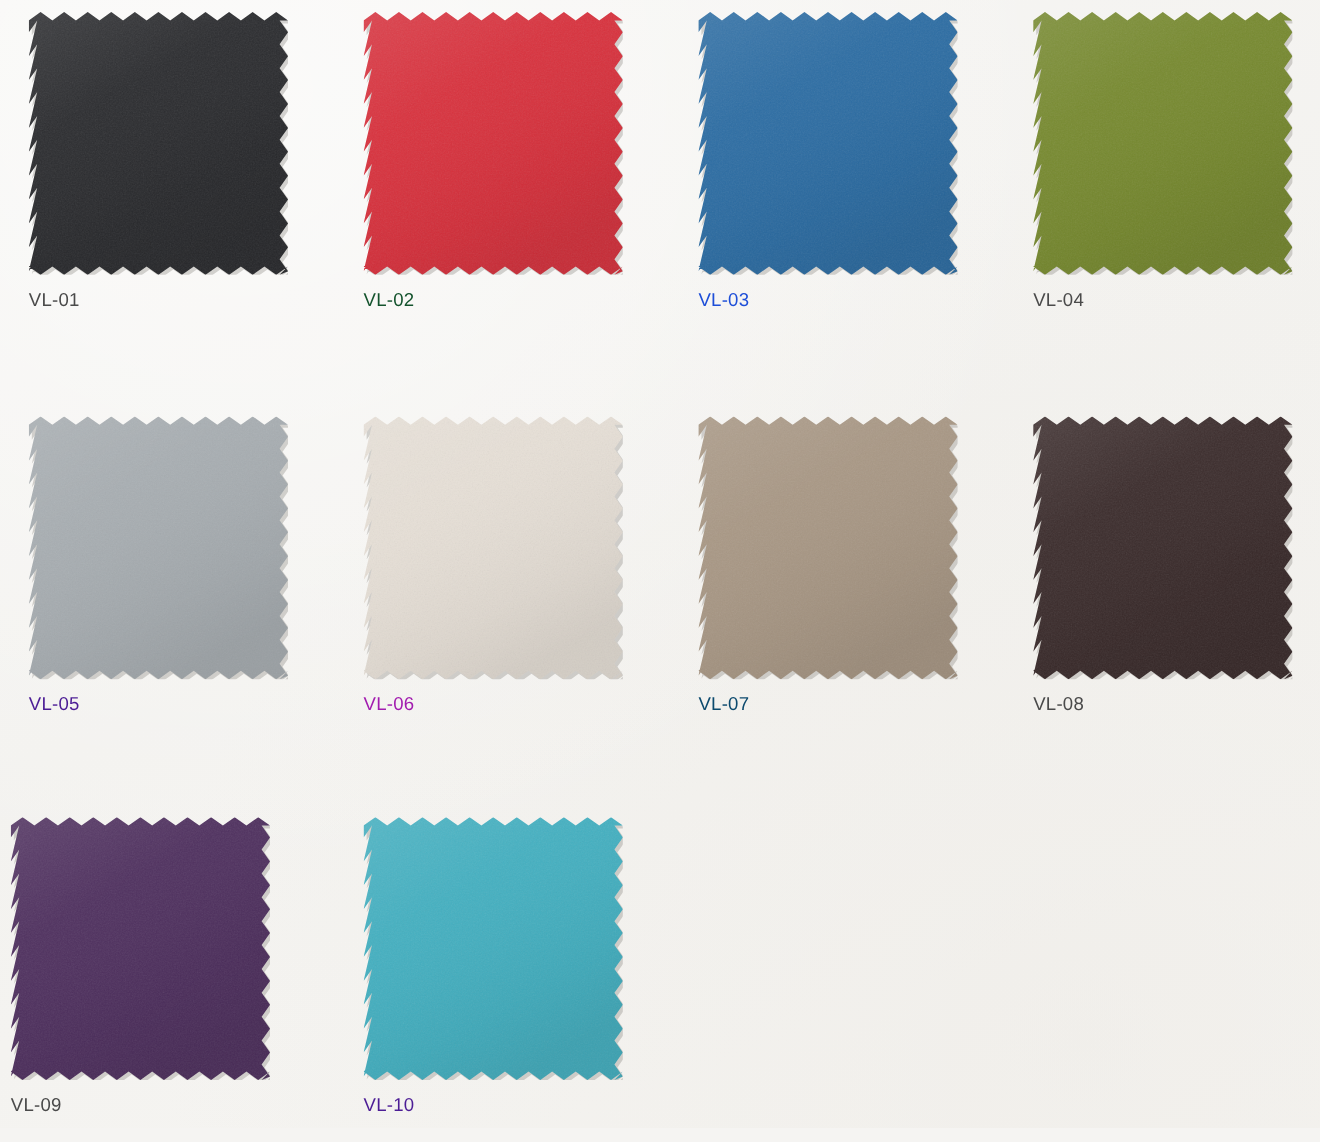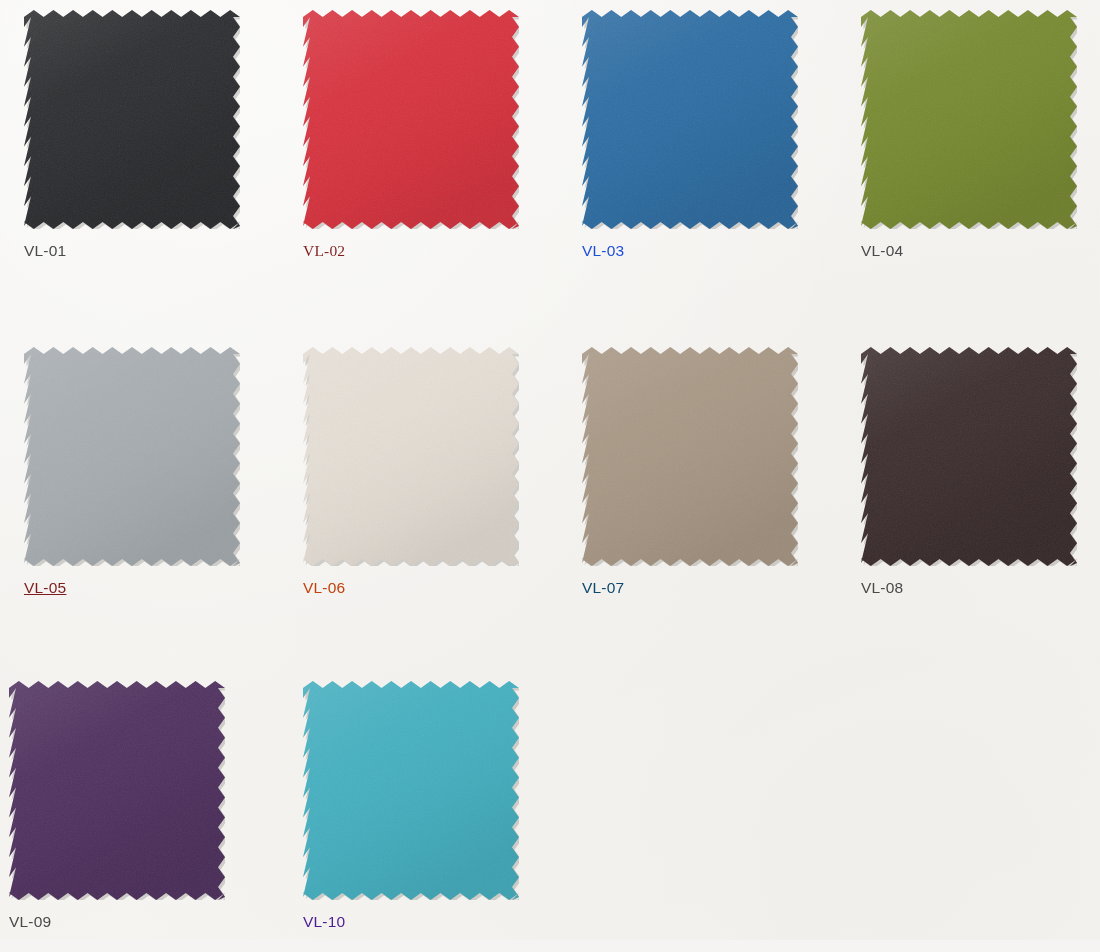--- a/index.html
+++ b/index.html
@@ -124,21 +124,21 @@
               </clipPath>
             </defs>
             <polygon points="0.00,7.00 9.82,0.00 19.64,7.00 29.45,0.00 39.27,7.00 49.09,0.00 58.91,7.00 68.73,0.00 78.55,7.00 88.36,0.00 98.18,7.00 108.00,0.00 117.82,7.00 127.64,0.00 137.45,7.00 147.27,0.00 157.09,7.00 166.91,0.00 176.73,7.00 186.55,0.00 196.36,7.00 206.18,0.00 216.00,7.00 209.00,7.00 216.00,16.95 209.00,26.91 216.00,36.86 209.00,46.82 216.00,56.77 209.00,66.73 216.00,76.68 209.00,86.64 216.00,96.59 209.00,106.55 216.00,116.50 209.00,126.45 216.00,136.41 209.00,146.36 216.00,156.32 209.00,166.27 216.00,176.23 209.00,186.18 216.00,196.14 209.00,206.09 216.00,216.05 209.00,219.00 216.00,212.00 206.18,219.00 196.36,212.00 186.55,219.00 176.73,212.00 166.91,219.00 157.09,212.00 147.27,219.00 137.45,212.00 127.64,219.00 117.82,212.00 108.00,219.00 98.18,212.00 88.36,219.00 78.55,212.00 68.73,219.00 58.91,212.00 49.09,219.00 39.27,212.00 29.45,219.00 19.64,212.00 9.82,219.00 0.00,212.00 7.00,206.09 0.00,216.05 7.00,186.18 0.00,196.14 7.00,166.27 0.00,176.23 7.00,146.36 0.00,156.32 7.00,126.45 0.00,136.41 7.00,106.55 0.00,116.50 7.00,86.64 0.00,96.59 7.00,66.73 0.00,76.68 7.00,46.82 0.00,56.77 7.00,26.91 0.00,36.86 7.00,7.00 0.00,16.95" fill="rgba(120,116,110,0.30)" transform="translate(2.5,2.5)"></polygon>
             <polygon points="0.00,7.00 9.82,0.00 19.64,7.00 29.45,0.00 39.27,7.00 49.09,0.00 58.91,7.00 68.73,0.00 78.55,7.00 88.36,0.00 98.18,7.00 108.00,0.00 117.82,7.00 127.64,0.00 137.45,7.00 147.27,0.00 157.09,7.00 166.91,0.00 176.73,7.00 186.55,0.00 196.36,7.00 206.18,0.00 216.00,7.00 209.00,7.00 216.00,16.95 209.00,26.91 216.00,36.86 209.00,46.82 216.00,56.77 209.00,66.73 216.00,76.68 209.00,86.64 216.00,96.59 209.00,106.55 216.00,116.50 209.00,126.45 216.00,136.41 209.00,146.36 216.00,156.32 209.00,166.27 216.00,176.23 209.00,186.18 216.00,196.14 209.00,206.09 216.00,216.05 209.00,219.00 216.00,212.00 206.18,219.00 196.36,212.00 186.55,219.00 176.73,212.00 166.91,219.00 157.09,212.00 147.27,219.00 137.45,212.00 127.64,219.00 117.82,212.00 108.00,219.00 98.18,212.00 88.36,219.00 78.55,212.00 68.73,219.00 58.91,212.00 49.09,219.00 39.27,212.00 29.45,219.00 19.64,212.00 9.82,219.00 0.00,212.00 7.00,206.09 0.00,216.05 7.00,186.18 0.00,196.14 7.00,166.27 0.00,176.23 7.00,146.36 0.00,156.32 7.00,126.45 0.00,136.41 7.00,106.55 0.00,116.50 7.00,86.64 0.00,96.59 7.00,66.73 0.00,76.68 7.00,46.82 0.00,56.77 7.00,26.91 0.00,36.86 7.00,7.00 0.00,16.95" fill="#d8303c"></polygon>
             <g clip-path="url(#clip1)">
               <rect x="0" y="0" width="216" height="219" filter="url(#grain1)" opacity="0.11"></rect>
               <rect x="0" y="0" width="216" height="219" fill="url(#sheen1)"></rect>
             </g>
           </svg>
         </div>
-        <div class="chip-label" style="color: #7f1d1d; font-family: Liberation Serif, serif;">VL-02</div>
+        <div class="chip-label" style="color: #14532d;">VL-02</div>
       </div>
       <div class="swatch-cell" style="left: 582px; top: 10px;">
         <div class="chip">
           <svg class="chip-shape" viewBox="0 0 216 219" width="216" height="219">
             <defs>
               <filter id="grain2" x="-5%" y="-5%" width="110%" height="110%">
                 <feTurbulence type="fractalNoise" baseFrequency="0.85" numOctaves="4" stitchTiles="stitch" result="noise"></feTurbulence>
                 <feColorMatrix in="noise" type="saturate" values="0"></feColorMatrix>
               </filter>
               <linearGradient id="sheen2" x1="0" y1="0" x2="0.55" y2="1">
@@ -208,21 +208,21 @@
               </clipPath>
             </defs>
             <polygon points="0.00,7.00 9.82,0.00 19.64,7.00 29.45,0.00 39.27,7.00 49.09,0.00 58.91,7.00 68.73,0.00 78.55,7.00 88.36,0.00 98.18,7.00 108.00,0.00 117.82,7.00 127.64,0.00 137.45,7.00 147.27,0.00 157.09,7.00 166.91,0.00 176.73,7.00 186.55,0.00 196.36,7.00 206.18,0.00 216.00,7.00 209.00,7.00 216.00,16.95 209.00,26.91 216.00,36.86 209.00,46.82 216.00,56.77 209.00,66.73 216.00,76.68 209.00,86.64 216.00,96.59 209.00,106.55 216.00,116.50 209.00,126.45 216.00,136.41 209.00,146.36 216.00,156.32 209.00,166.27 216.00,176.23 209.00,186.18 216.00,196.14 209.00,206.09 216.00,216.05 209.00,219.00 216.00,212.00 206.18,219.00 196.36,212.00 186.55,219.00 176.73,212.00 166.91,219.00 157.09,212.00 147.27,219.00 137.45,212.00 127.64,219.00 117.82,212.00 108.00,219.00 98.18,212.00 88.36,219.00 78.55,212.00 68.73,219.00 58.91,212.00 49.09,219.00 39.27,212.00 29.45,219.00 19.64,212.00 9.82,219.00 0.00,212.00 7.00,206.09 0.00,216.05 7.00,186.18 0.00,196.14 7.00,166.27 0.00,176.23 7.00,146.36 0.00,156.32 7.00,126.45 0.00,136.41 7.00,106.55 0.00,116.50 7.00,86.64 0.00,96.59 7.00,66.73 0.00,76.68 7.00,46.82 0.00,56.77 7.00,26.91 0.00,36.86 7.00,7.00 0.00,16.95" fill="rgba(120,116,110,0.30)" transform="translate(2.5,2.5)"></polygon>
             <polygon points="0.00,7.00 9.82,0.00 19.64,7.00 29.45,0.00 39.27,7.00 49.09,0.00 58.91,7.00 68.73,0.00 78.55,7.00 88.36,0.00 98.18,7.00 108.00,0.00 117.82,7.00 127.64,0.00 137.45,7.00 147.27,0.00 157.09,7.00 166.91,0.00 176.73,7.00 186.55,0.00 196.36,7.00 206.18,0.00 216.00,7.00 209.00,7.00 216.00,16.95 209.00,26.91 216.00,36.86 209.00,46.82 216.00,56.77 209.00,66.73 216.00,76.68 209.00,86.64 216.00,96.59 209.00,106.55 216.00,116.50 209.00,126.45 216.00,136.41 209.00,146.36 216.00,156.32 209.00,166.27 216.00,176.23 209.00,186.18 216.00,196.14 209.00,206.09 216.00,216.05 209.00,219.00 216.00,212.00 206.18,219.00 196.36,212.00 186.55,219.00 176.73,212.00 166.91,219.00 157.09,212.00 147.27,219.00 137.45,212.00 127.64,219.00 117.82,212.00 108.00,219.00 98.18,212.00 88.36,219.00 78.55,212.00 68.73,219.00 58.91,212.00 49.09,219.00 39.27,212.00 29.45,219.00 19.64,212.00 9.82,219.00 0.00,212.00 7.00,206.09 0.00,216.05 7.00,186.18 0.00,196.14 7.00,166.27 0.00,176.23 7.00,146.36 0.00,156.32 7.00,126.45 0.00,136.41 7.00,106.55 0.00,116.50 7.00,86.64 0.00,96.59 7.00,66.73 0.00,76.68 7.00,46.82 0.00,56.77 7.00,26.91 0.00,36.86 7.00,7.00 0.00,16.95" fill="#a7adb1"></polygon>
             <g clip-path="url(#clip4)">
               <rect x="0" y="0" width="216" height="219" filter="url(#grain4)" opacity="0.11"></rect>
               <rect x="0" y="0" width="216" height="219" fill="url(#sheen4)"></rect>
             </g>
           </svg>
         </div>
-        <div class="chip-label" style="color: #7f1d1d; text-decoration: underline;">VL-05</div>
+        <div class="chip-label" style="color: #4c1d95;">VL-05</div>
       </div>
       <div class="swatch-cell" style="left: 303px; top: 347px;">
         <div class="chip">
           <svg class="chip-shape" viewBox="0 0 216 219" width="216" height="219">
             <defs>
               <filter id="grain5" x="-5%" y="-5%" width="110%" height="110%">
                 <feTurbulence type="fractalNoise" baseFrequency="0.85" numOctaves="4" stitchTiles="stitch" result="noise"></feTurbulence>
                 <feColorMatrix in="noise" type="saturate" values="0"></feColorMatrix>
               </filter>
               <linearGradient id="sheen5" x1="0" y1="0" x2="0.55" y2="1">
@@ -236,21 +236,21 @@
               </clipPath>
             </defs>
             <polygon points="0.00,7.00 9.82,0.00 19.64,7.00 29.45,0.00 39.27,7.00 49.09,0.00 58.91,7.00 68.73,0.00 78.55,7.00 88.36,0.00 98.18,7.00 108.00,0.00 117.82,7.00 127.64,0.00 137.45,7.00 147.27,0.00 157.09,7.00 166.91,0.00 176.73,7.00 186.55,0.00 196.36,7.00 206.18,0.00 216.00,7.00 209.00,7.00 216.00,16.95 209.00,26.91 216.00,36.86 209.00,46.82 216.00,56.77 209.00,66.73 216.00,76.68 209.00,86.64 216.00,96.59 209.00,106.55 216.00,116.50 209.00,126.45 216.00,136.41 209.00,146.36 216.00,156.32 209.00,166.27 216.00,176.23 209.00,186.18 216.00,196.14 209.00,206.09 216.00,216.05 209.00,219.00 216.00,212.00 206.18,219.00 196.36,212.00 186.55,219.00 176.73,212.00 166.91,219.00 157.09,212.00 147.27,219.00 137.45,212.00 127.64,219.00 117.82,212.00 108.00,219.00 98.18,212.00 88.36,219.00 78.55,212.00 68.73,219.00 58.91,212.00 49.09,219.00 39.27,212.00 29.45,219.00 19.64,212.00 9.82,219.00 0.00,212.00 7.00,206.09 0.00,216.05 7.00,186.18 0.00,196.14 7.00,166.27 0.00,176.23 7.00,146.36 0.00,156.32 7.00,126.45 0.00,136.41 7.00,106.55 0.00,116.50 7.00,86.64 0.00,96.59 7.00,66.73 0.00,76.68 7.00,46.82 0.00,56.77 7.00,26.91 0.00,36.86 7.00,7.00 0.00,16.95" fill="rgba(120,116,110,0.30)" transform="translate(2.5,2.5)"></polygon>
             <polygon points="0.00,7.00 9.82,0.00 19.64,7.00 29.45,0.00 39.27,7.00 49.09,0.00 58.91,7.00 68.73,0.00 78.55,7.00 88.36,0.00 98.18,7.00 108.00,0.00 117.82,7.00 127.64,0.00 137.45,7.00 147.27,0.00 157.09,7.00 166.91,0.00 176.73,7.00 186.55,0.00 196.36,7.00 206.18,0.00 216.00,7.00 209.00,7.00 216.00,16.95 209.00,26.91 216.00,36.86 209.00,46.82 216.00,56.77 209.00,66.73 216.00,76.68 209.00,86.64 216.00,96.59 209.00,106.55 216.00,116.50 209.00,126.45 216.00,136.41 209.00,146.36 216.00,156.32 209.00,166.27 216.00,176.23 209.00,186.18 216.00,196.14 209.00,206.09 216.00,216.05 209.00,219.00 216.00,212.00 206.18,219.00 196.36,212.00 186.55,219.00 176.73,212.00 166.91,219.00 157.09,212.00 147.27,219.00 137.45,212.00 127.64,219.00 117.82,212.00 108.00,219.00 98.18,212.00 88.36,219.00 78.55,212.00 68.73,219.00 58.91,212.00 49.09,219.00 39.27,212.00 29.45,219.00 19.64,212.00 9.82,219.00 0.00,212.00 7.00,206.09 0.00,216.05 7.00,186.18 0.00,196.14 7.00,166.27 0.00,176.23 7.00,146.36 0.00,156.32 7.00,126.45 0.00,136.41 7.00,106.55 0.00,116.50 7.00,86.64 0.00,96.59 7.00,66.73 0.00,76.68 7.00,46.82 0.00,56.77 7.00,26.91 0.00,36.86 7.00,7.00 0.00,16.95" fill="#e6dfd6"></polygon>
             <g clip-path="url(#clip5)">
               <rect x="0" y="0" width="216" height="219" filter="url(#grain5)" opacity="0.11"></rect>
               <rect x="0" y="0" width="216" height="219" fill="url(#sheen5)"></rect>
             </g>
           </svg>
         </div>
-        <div class="chip-label" style="color: #c2410c;">VL-06</div>
+        <div class="chip-label" style="color: #a21caf;">VL-06</div>
       </div>
       <div class="swatch-cell" style="left: 582px; top: 347px;">
         <div class="chip">
           <svg class="chip-shape" viewBox="0 0 216 219" width="216" height="219">
             <defs>
               <filter id="grain6" x="-5%" y="-5%" width="110%" height="110%">
                 <feTurbulence type="fractalNoise" baseFrequency="0.85" numOctaves="4" stitchTiles="stitch" result="noise"></feTurbulence>
                 <feColorMatrix in="noise" type="saturate" values="0"></feColorMatrix>
               </filter>
               <linearGradient id="sheen6" x1="0" y1="0" x2="0.55" y2="1">

